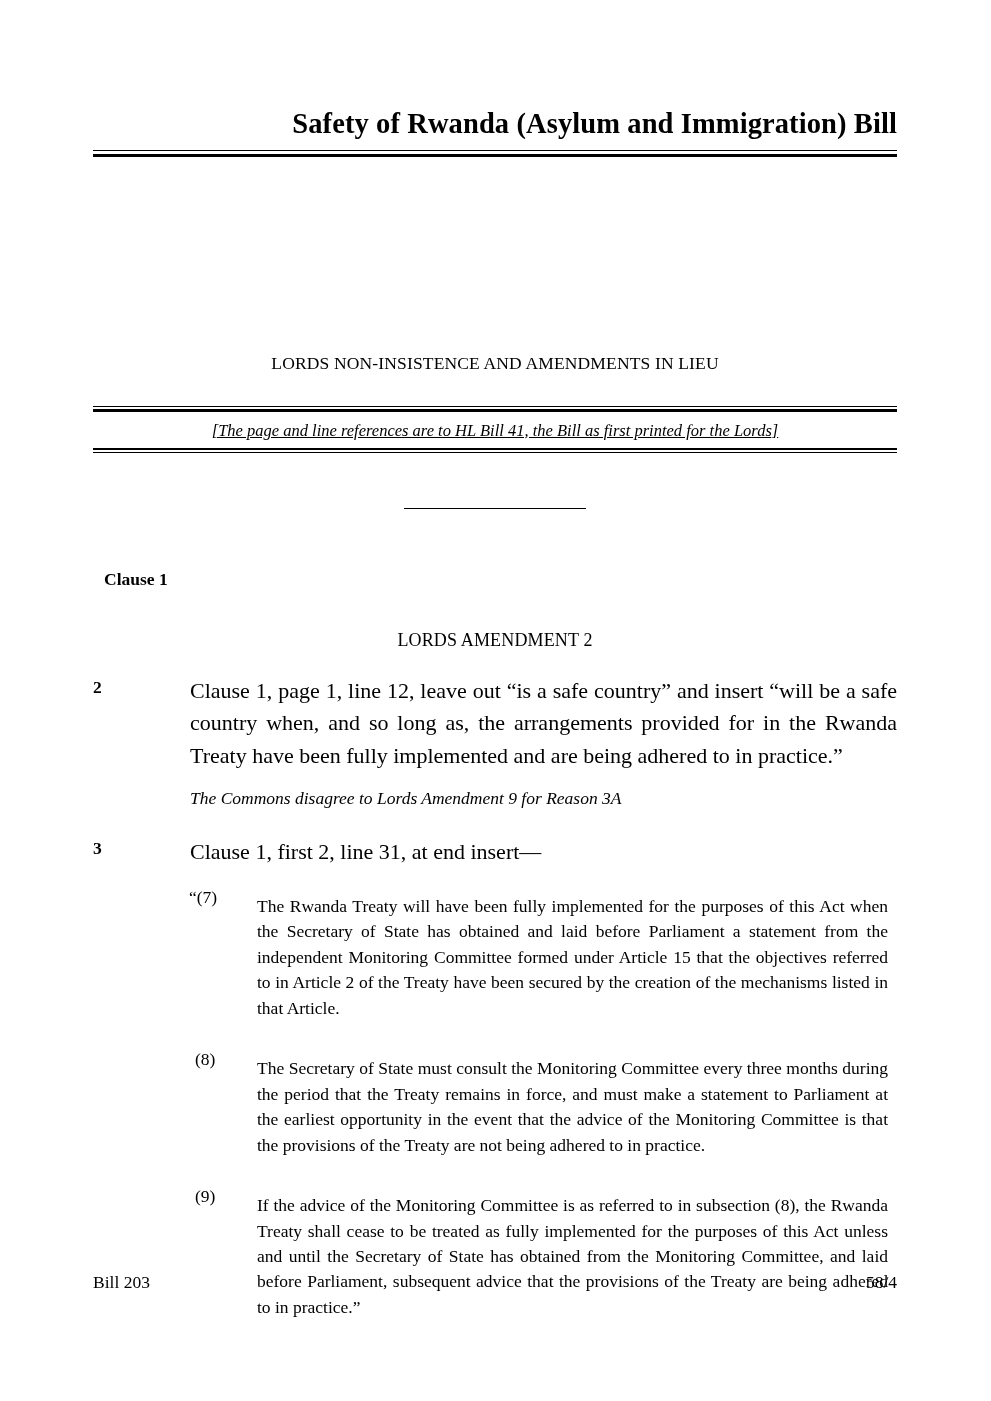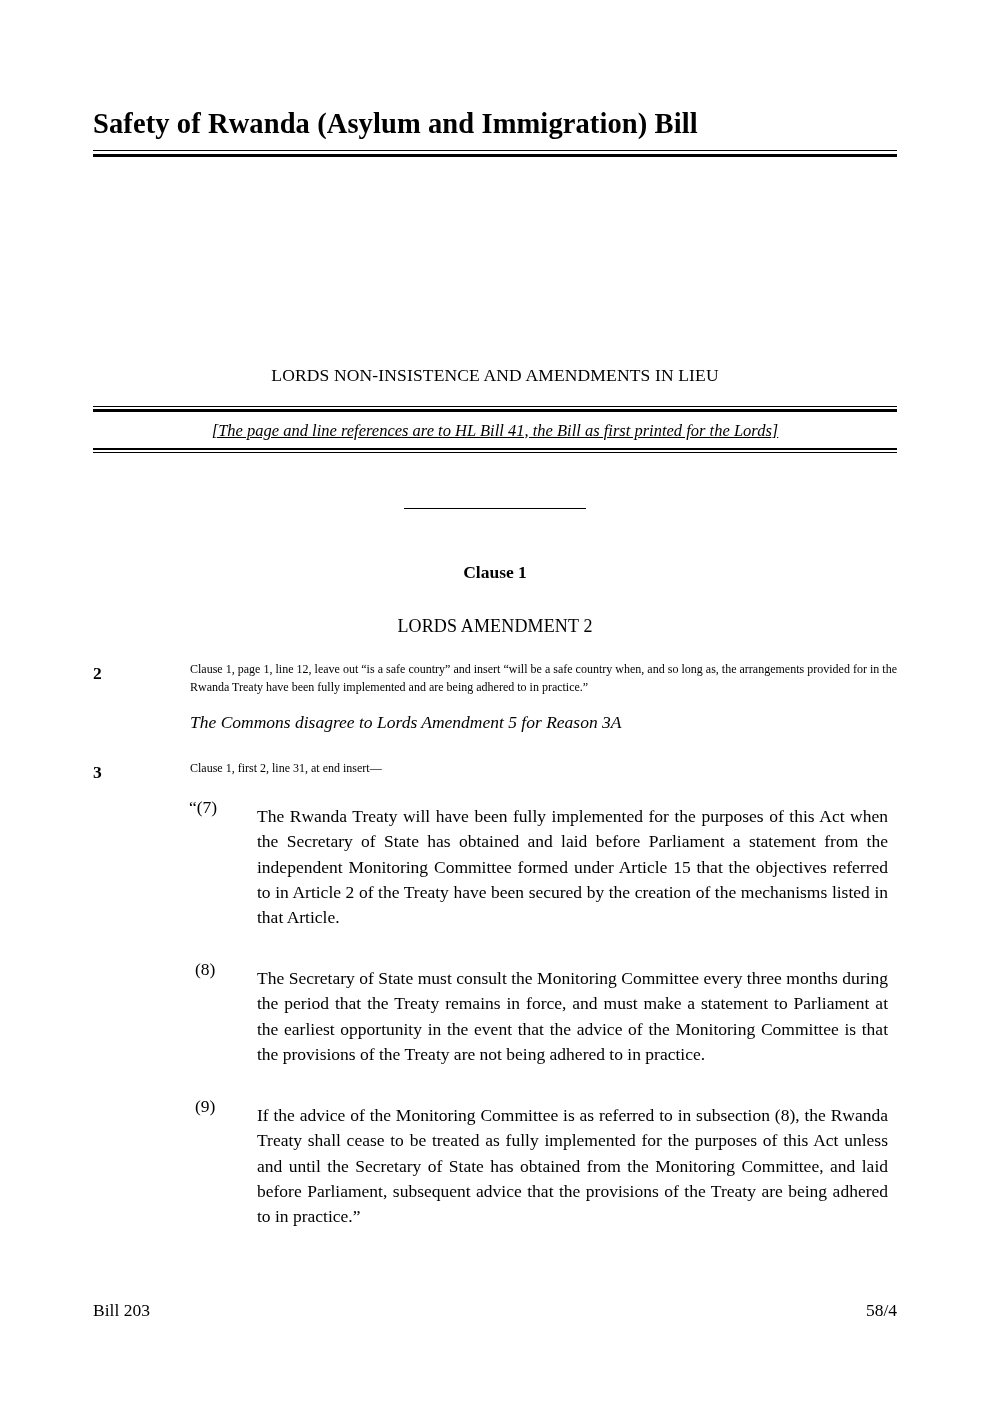--- a/index.html
+++ b/index.html
@@ -22,21 +22,21 @@
   .content {
     position: absolute;
     left: 93px;
     right: 94px;
     top: 0;
     bottom: 0;
   }
 
   
   .doc-title {
-    text-align: left;
+    text-align: right;
     font-weight: bold;
     font-size: 28.5px;
     line-height: 1.2;
     letter-spacing: 0.1px;
     margin: 0;
     padding-top: 107px;
   }
   .rule-double {
     margin-top: 9px;
     border-top: 1.3px solid #000;
@@ -46,21 +46,21 @@
     height: 3px;
     background: #000;
   }
   
 
   
   .section-heading {
     text-align: center;
     font-size: 17.5px;
     letter-spacing: 0.15px;
-    margin: 12px;
+    margin: 0;
   }
   .pos-section-heading { position: absolute; left: 0; right: 0; top: 353px; }
 
   
   .note-band { position: absolute; left: 0; right: 0; top: 406px; text-decoration: underline; }
   .band-rule-top {
     border-top: 1.3px solid #000;
     padding-top: 2.4px;
   }
   .band-rule-top > .thick { height: 2.2px; background: #000; }
@@ -87,24 +87,23 @@
     width: 182px;
     height: 1.6px;
     background: #000;
     vertical-align: middle;
   }
 
   
   .flow { position: absolute; left: 0; right: 0; top: 558px; }
 
   .clause-heading {
-    text-align: center;
     font-weight: bold;
     font-size: 17.5px;
-    margin: 4px;
+    margin: 11px;
   }
   .amend-heading {
     text-align: center;
     font-size: 18px;
     letter-spacing: 0.15px;
     margin: 0;
     padding-top: 29px;
   }
   .reason-heading {
     text-align: center;
@@ -122,21 +121,21 @@
   }
   .amend-num {
     position: absolute;
     left: 0;
     top: 24px;
     font-weight: bold;
     font-size: 17.5px;
     line-height: 1.47;
   }
   .amend-body {
-    font-size: 12px;
+    font-size: 22px;
     line-height: 1.47;
     text-align: justify;
     text-justify: inter-word;
     margin: 0;
   }
   .amend-body.last-natural { text-align-last: left; }
 
   .reason-text {
     font-style: italic;
     font-size: 17.5px;
@@ -166,21 +165,21 @@
   }
   .subpara-marker.quoted { left: 96px; }
   .subpara p { margin: 9px; }
   .subpara p { text-align-last: left; }
 
   
   .footer {
     position: absolute;
     left: 93px;
     right: 94px;
-    top: 1300px;
+    top: 1272px;
     font-size: 17.5px;
     display: flex;
     justify-content: space-between;
     align-items: baseline;
   }
 </style>
 </head>
 <body>
 
 <div class="page">
@@ -217,21 +216,21 @@
       <div class="clause-heading">Clause 1</div>
 
       <div class="amend-heading">LORDS AMENDMENT 2</div>
 
       <div class="amend-row">
         <div class="amend-num">2</div>
         <p class="amend-body last-natural">Clause 1, page 1, line 12, leave out “is a safe country” and insert “will be a safe country when, and so long as, the arrangements provided for in the Rwanda Treaty have been fully implemented and are being adhered to in practice.”</p>
       </div>
 
 
-      <div class="reason-text">The Commons disagree to Lords Amendment 5 for Reason 3A</div>
+      <div class="reason-text">The Commons disagree to Lords Amendment 9 for Reason 3A</div>
 
 
       <div class="amend-row">
         <div class="amend-num">3</div>
         <p class="amend-body last-natural">Clause 1, first 2, line 31, at end insert—</p>
       </div>
 
       <div class="subpara">
         <span class="subpara-marker quoted">“(7)</span>
         <p>The Rwanda Treaty will have been fully implemented for the purposes of this Act when the Secretary of State has obtained and laid before Parliament a statement from the independent Monitoring Committee formed under Article 15 that the objectives referred to in Article 2 of the Treaty have been secured by the creation of the mechanisms listed in that Article.</p>

